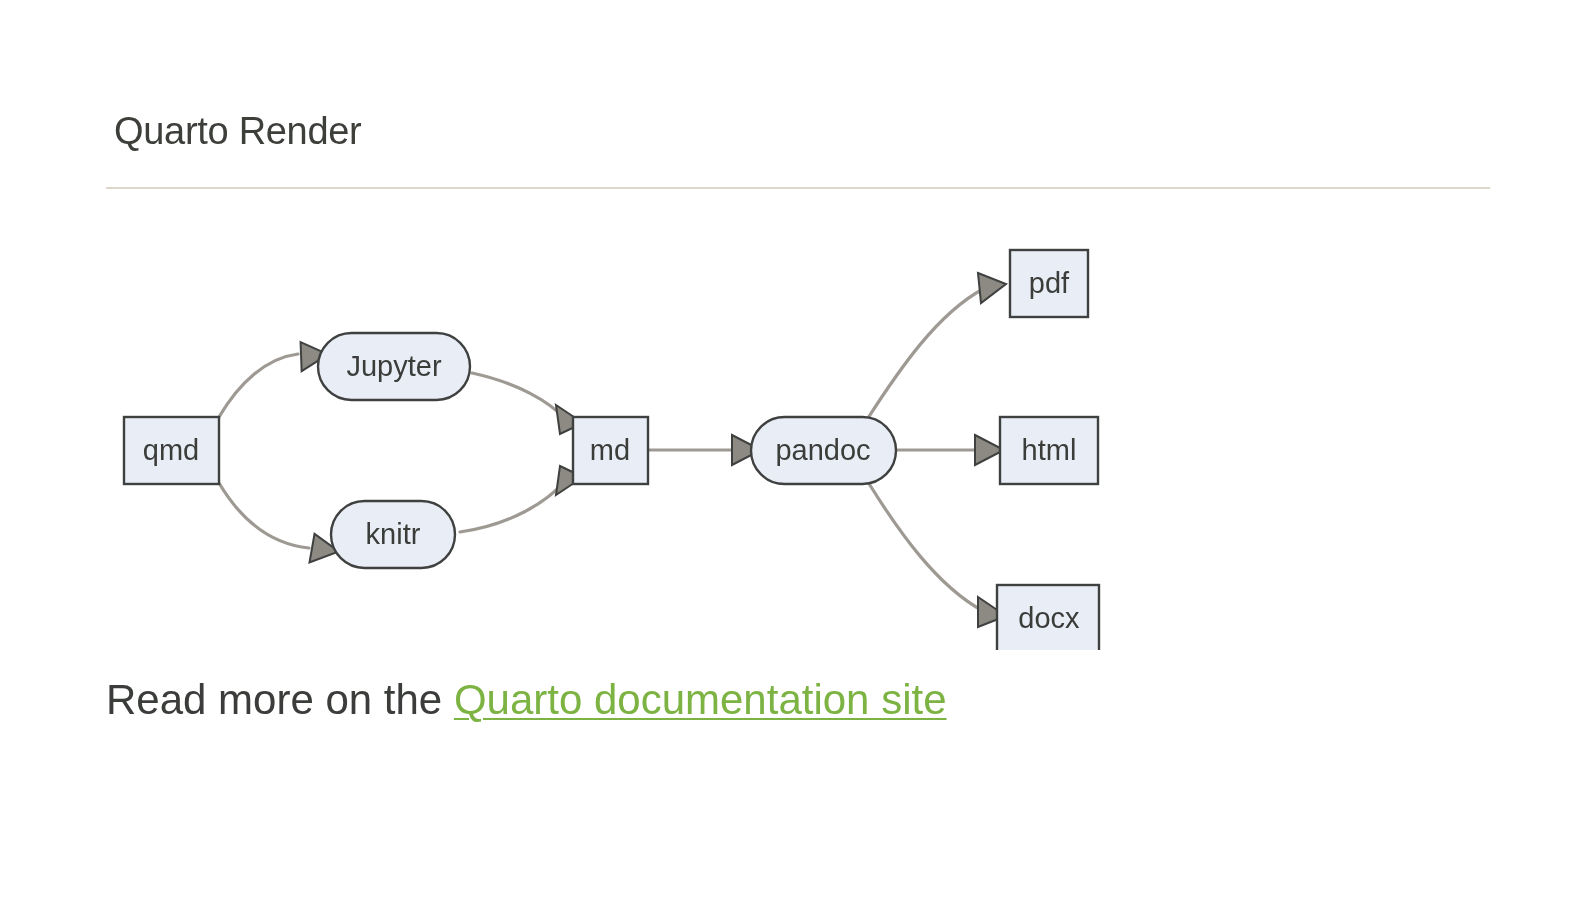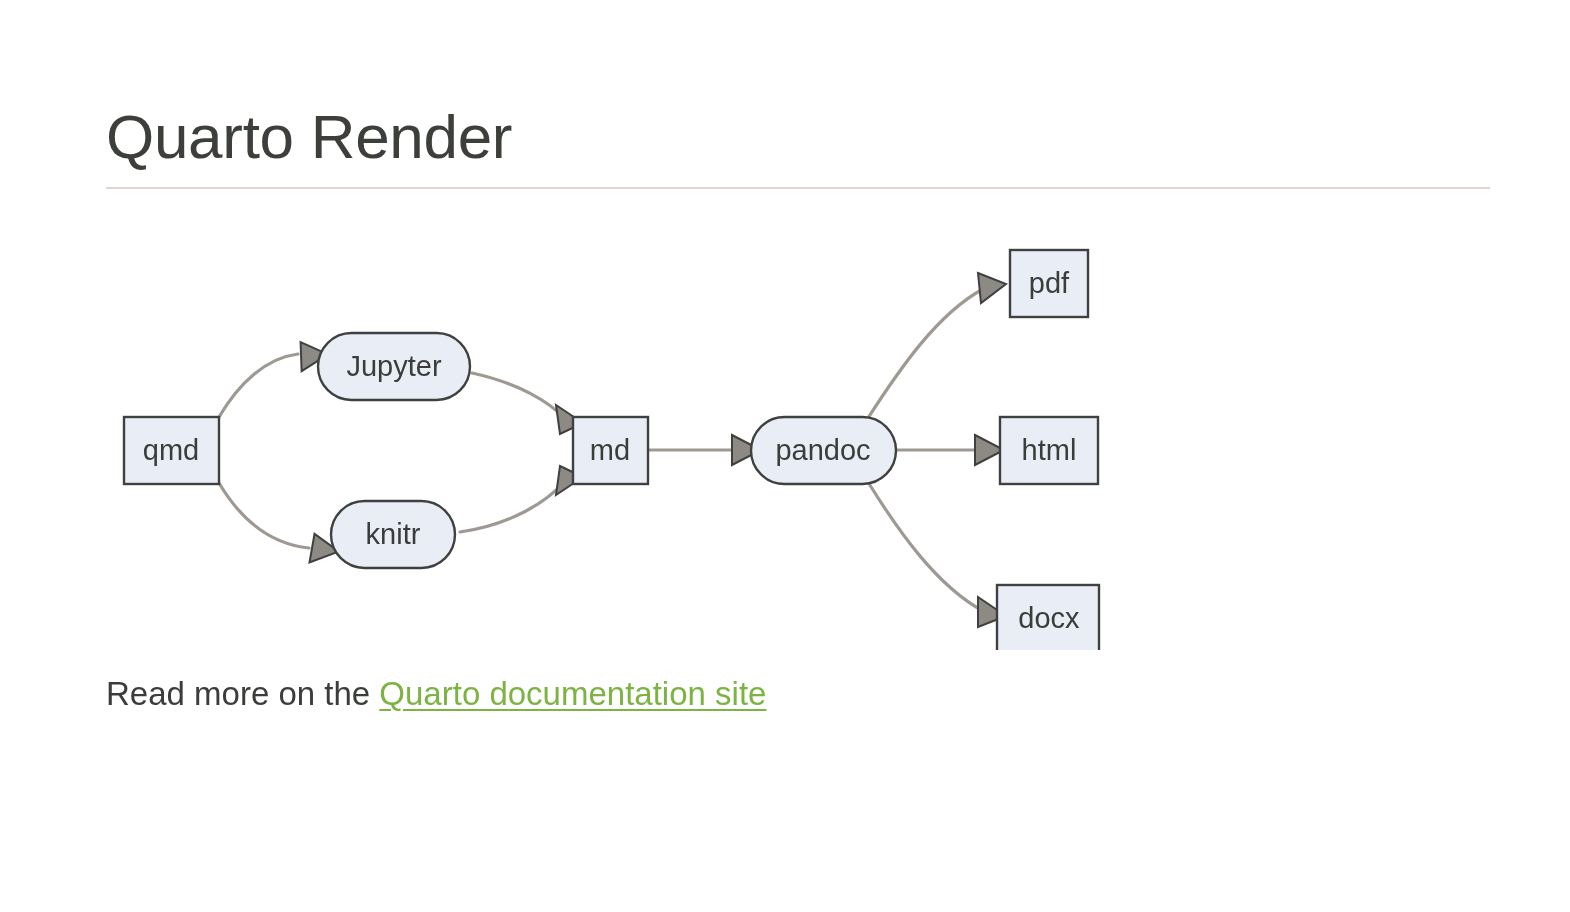--- a/index.html
+++ b/index.html
@@ -21,22 +21,22 @@
     position: relative;
     width: 1570px;
     height: 912px;
   }
 
   
   .page-title {
     position: absolute;
     left: 106px;
     top: 104px;
-    margin: 0;
-    font-size: 62px;
+    margin: 8px;
+    font-size: 38px;
     line-height: 1.05;
     font-weight: 400;
     letter-spacing: -0.3px;
     color: #3c3f3a;
     white-space: nowrap;
   }
   .title-rule {
     position: absolute;
     left: 106px;
     top: 187px;
@@ -83,21 +83,21 @@
     stroke-width: 2;
     stroke-linejoin: miter;
   }
 
   
   .read-more {
     position: absolute;
     left: 106px;
     top: 672px;
     margin: 0;
-    font-size: 33px;
+    font-size: 42px;
     line-height: 1.35;
     color: #3b3d3a;
     white-space: nowrap;
   }
   .doc-link {
     color: #7cb342;
     text-decoration: underline;
     text-decoration-color: #7cb342;
     text-underline-offset: 4px;
     text-decoration-thickness: 2px;

